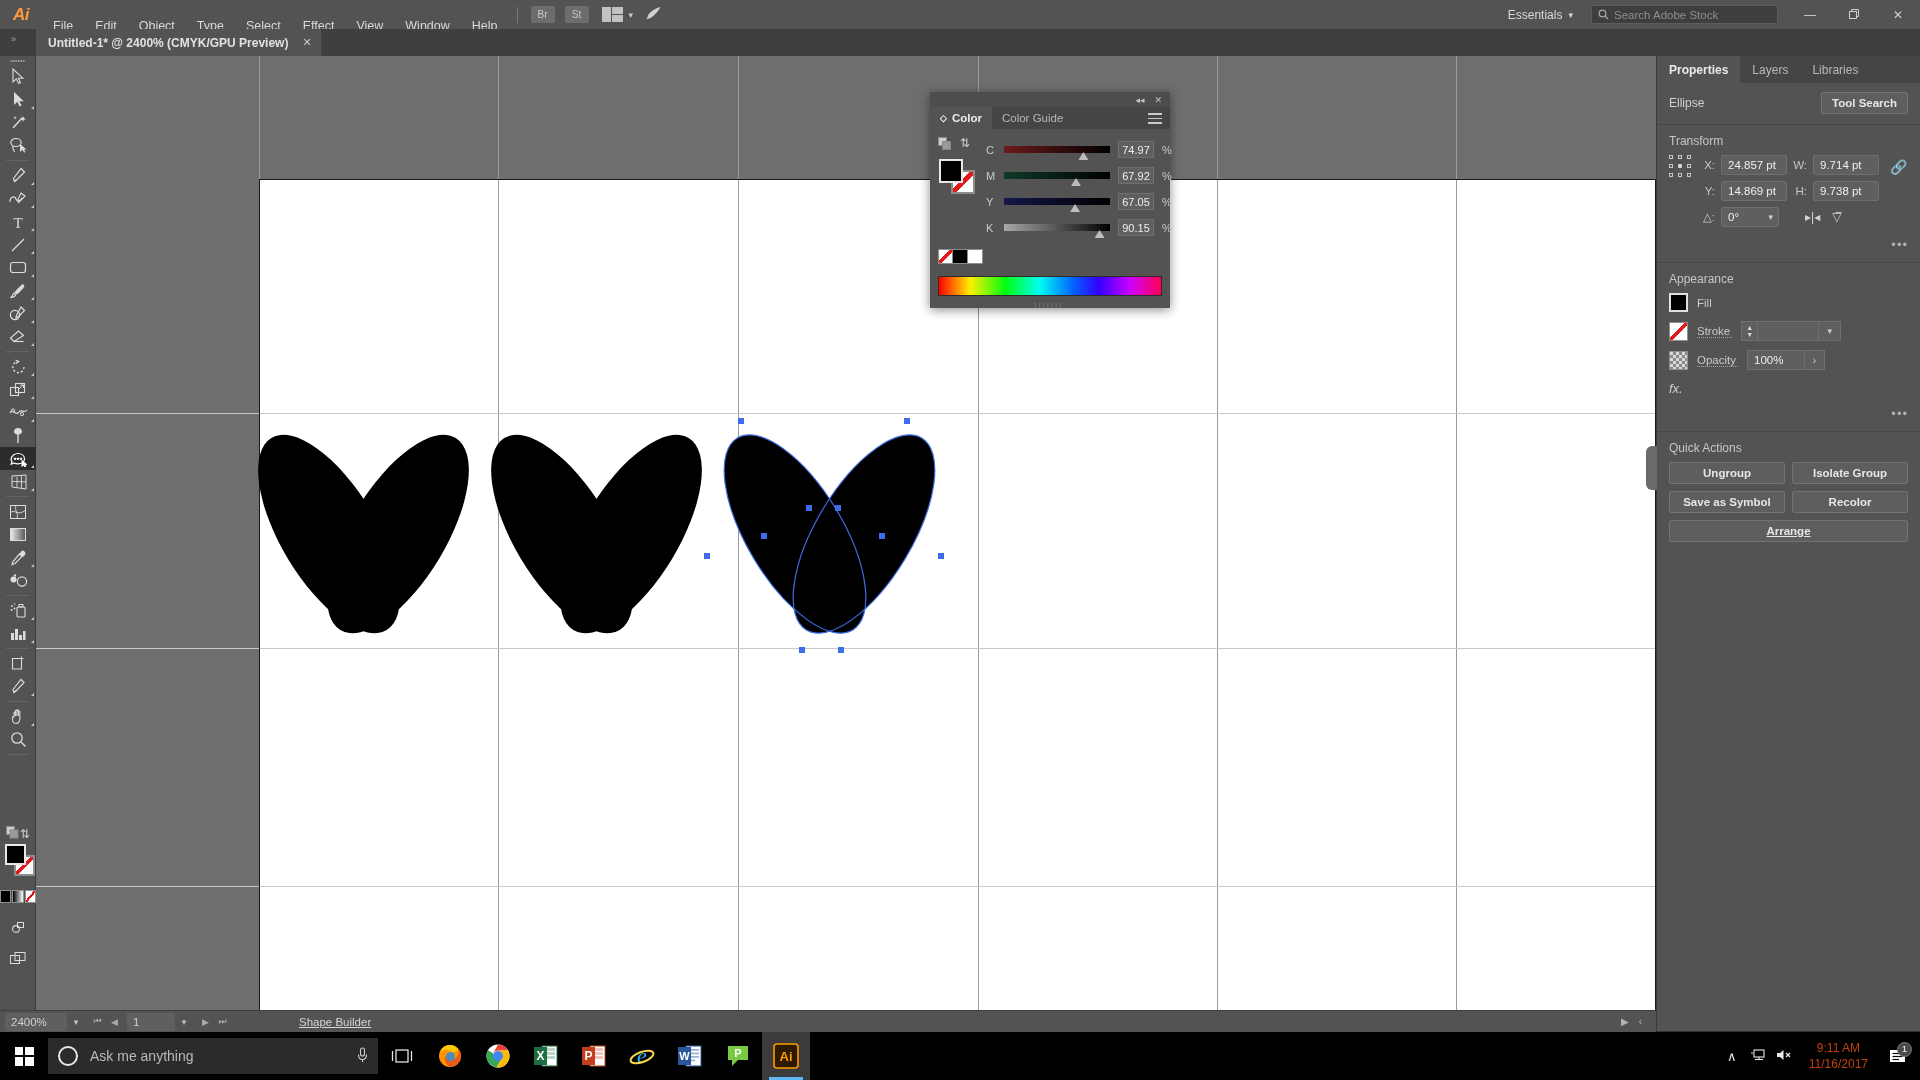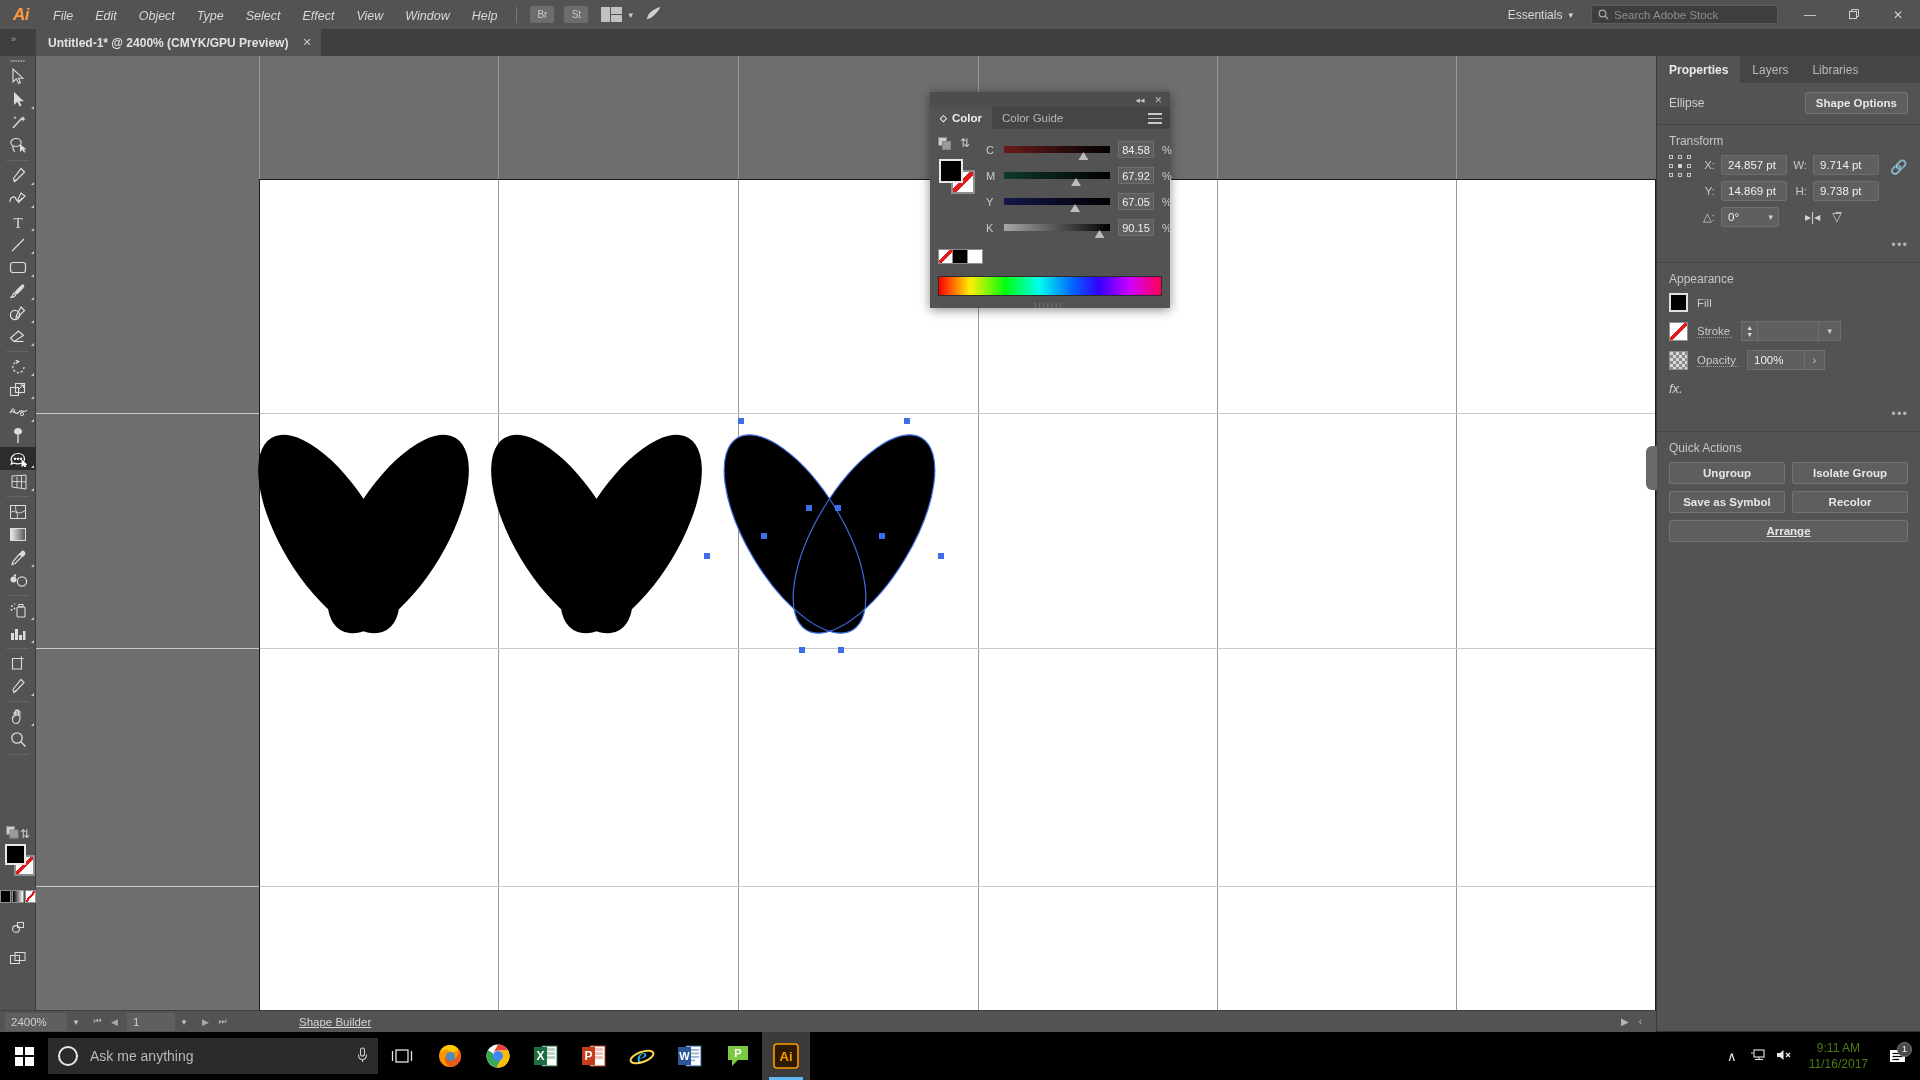--- a/index.html
+++ b/index.html
@@ -19,22 +19,22 @@
     position: absolute; left: 0; top: 0; width: 1920px; height: 29px;
     background: #535353;
     display: flex; align-items: center;
   }
   .ai-logo {
     width: 42px; height: 29px; display: flex; align-items: center; justify-content: center;
     color: #ff9a3c; font-size: 17px; font-weight: bold; font-style: italic;
     letter-spacing: -0.5px;
   }
   .menu-item {
-    padding: 2px 11px; height: 29px; line-height: 29px;
-    font-size: 12.5px; color: #d8d8d8; cursor: default; font-style: italic;
+    padding: 12px 11px; height: 29px; line-height: 29px;
+    font-size: 12.5px; color: #d8d8d8; cursor: default;
   }
   .mb-sep { width: 1px; height: 16px; background: #777; margin: 0 8px; }
   .mb-btn {
     width: 24px; height: 17px; border-radius: 2px;
     background: #6d6d6d; color: #c9c9c9; font-size: 10px;
     display: flex; align-items: center; justify-content: center;
     margin: 0 5px; cursor: default;
   }
   .mb-arrange {
     width: 22px; height: 15px; margin-left: 8px;
@@ -388,21 +388,21 @@
   .tb-app.active { background: #3b3b3b; }
   .tb-app .underline {
     position: absolute; bottom: 0; left: 7px; width: 34px; height: 3px; background: #5fb8f5;
   }
   .tray {
     margin-left: auto; display: flex; align-items: center; height: 48px;
     color: #ffffff; padding-right: 4px; gap: 0;
   }
   .tray-icn { width: 26px; text-align: center; font-size: 13px; color: #e8e8e8; }
   .tray-clock {
-    text-align: center; font-size: 12px; line-height: 16px; color: #4d7c0f;
+    text-align: center; font-size: 12px; line-height: 16px; color: #c2410c;
     padding: 0 12px;
   }
   .tray-notify {
     width: 36px; display: flex; align-items: center; justify-content: center; position: relative;
   }
   .notif-badge {
     position: absolute; right: 4px; bottom: 8px;
     width: 15px; height: 15px; border-radius: 50%; background: #4a4a4a;
     color: #fff; font-size: 9px; display: flex; align-items: center; justify-content: center;
     border: 1px solid #777;
@@ -826,21 +826,21 @@
         <div class="cp-swap">⇅</div>
         <div class="cp-stroke"></div>
         <div class="cp-fill"></div>
       </div>
 
       <div class="slider-row" style="top:12px">
         <span class="sl-lbl">C</span>
         <span class="sl-track" style="background:linear-gradient(to right,#6b1b1b,#000000)">
           <span class="sl-knob" style="left:74.97%"></span>
         </span>
-        <span class="sl-val">84.58</span>
+        <span class="sl-val">74.97</span>
         <span class="sl-pct">%</span>
       </div>
 
       <div class="slider-row" style="top:38px">
         <span class="sl-lbl">M</span>
         <span class="sl-track" style="background:linear-gradient(to right,#0f3a26,#000000)">
           <span class="sl-knob" style="left:67.92%"></span>
         </span>
         <span class="sl-val">67.92</span>
         <span class="sl-pct">%</span>
@@ -898,21 +898,21 @@
     <div class="rp-collapse"></div>
 
     <div class="rp-tabs">
       <div class="rp-tab active">Properties</div>
       <div class="rp-tab">Layers</div>
       <div class="rp-tab">Libraries</div>
     </div>
 
     <div class="rp-hdr">
       <span class="name">Ellipse</span>
-      <span class="btn toolopts">Shape Options</span>
+      <span class="btn toolopts">Tool Search</span>
     </div>
 
     <div class="rp-group">
       <div class="rp-section-title">Transform</div>
       <div style="display:flex;gap:8px;padding:0 12px;align-items:flex-start">
         <div class="grid-ref">
           <i style="left:0;top:0"></i>
             <i style="left:9px;top:0"></i>
             <i style="left:18px;top:0"></i>
           <i style="left:0;top:9px"></i>

